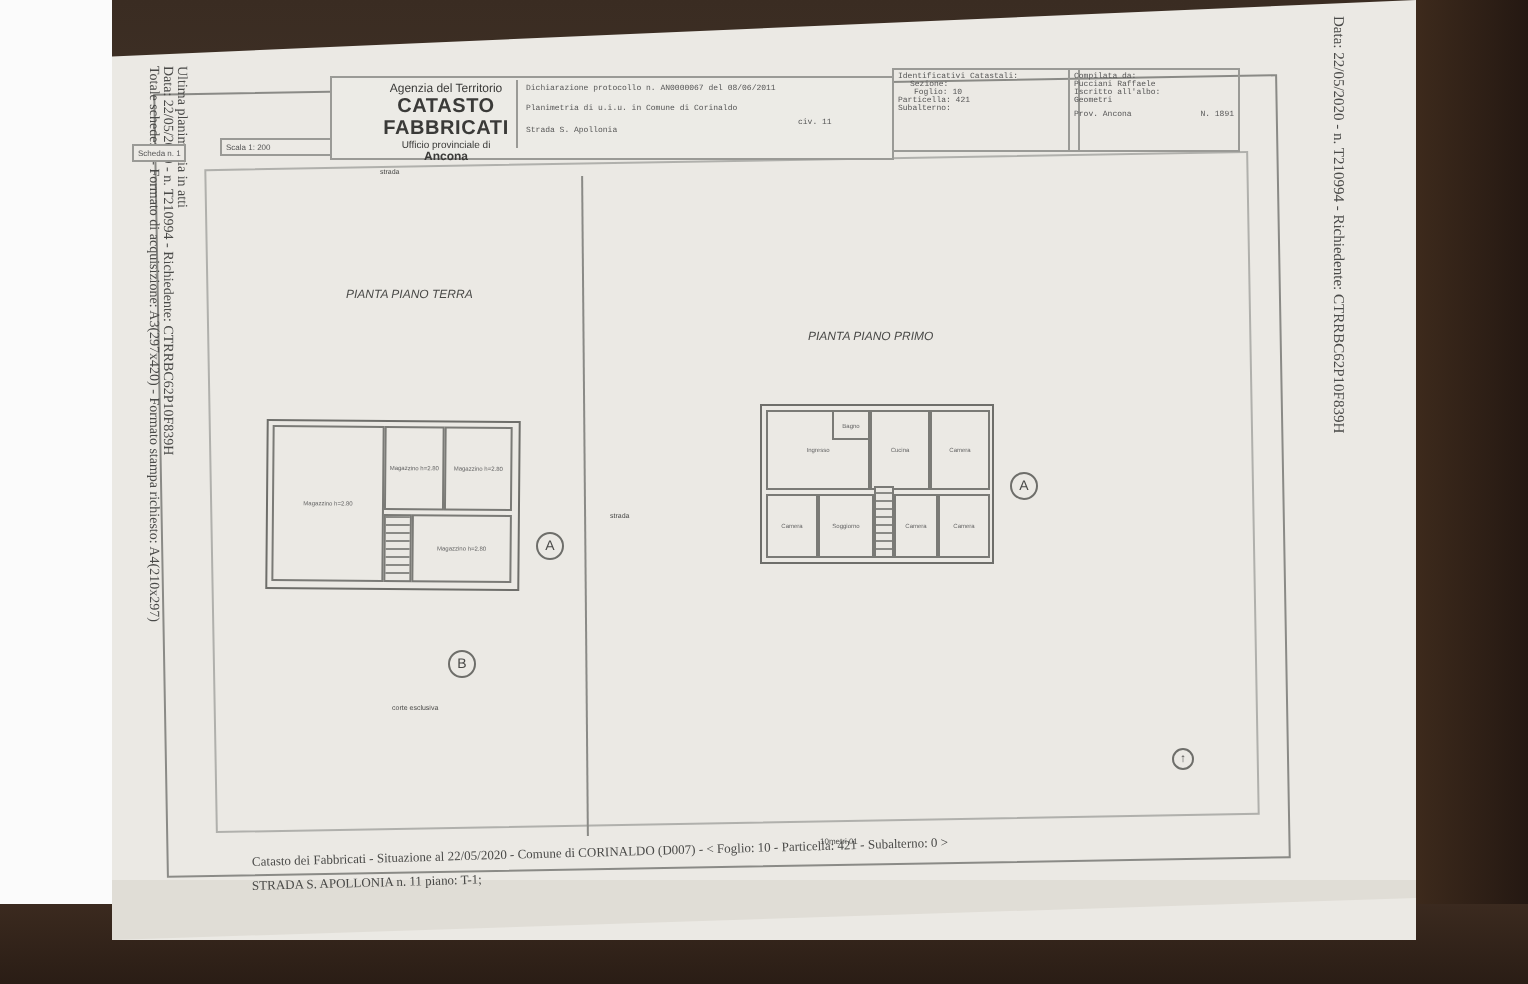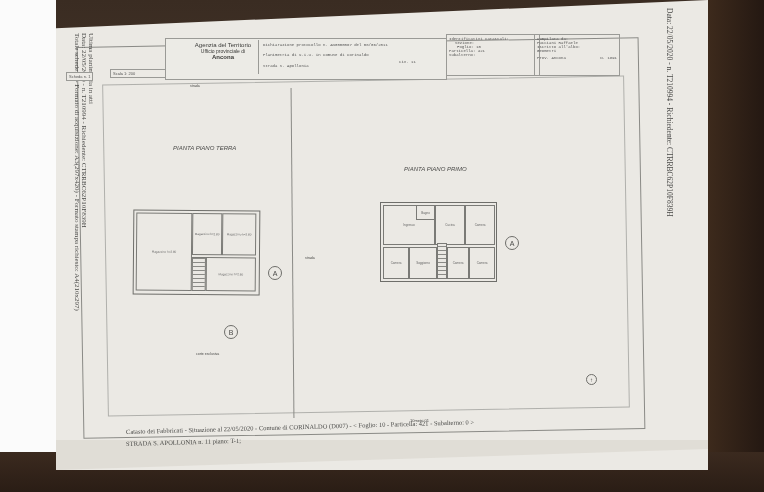--- a/index.html
+++ b/index.html
@@ -73,20 +73,21 @@
 
 <div class="rot" style="left:95px; top:33px; font-size:7px;">Ultima planimetria in atti</div>
 <div class="rot" style="left:88px; top:33px; font-size:7px;">Data: 22/05/2020 - n. T210994 - Richiedente: CTRRBC62P10F839H</div>
 <div class="rot" style="left:81px; top:33px; font-size:7px;">Totale schede: 1 - Formato di acquisizione: A3(297x420) - Formato stampa richiesto: A4(210x297)</div>
 
 <div class="rot" style="left:674px; top:8px; font-size:7.5px;">Data: 22/05/2020 - n. T210994 - Richiedente: CTRRBC62P10F839H</div>
 
 <div class="header-box"></div>
 <div class="agency">
   <div class="l1">Agenzia del Territorio</div>
+  <div class="l2">CATASTO FABBRICATI</div>
   <div class="l3">Ufficio provinciale di</div>
   <div class="l4">Ancona</div>
 </div>
 <div class="info-box">
   <div style="left:4px; top:3px;">Dichiarazione protocollo n.   AN0000067 del   08/06/2011</div>
   <div style="left:4px; top:13px;">Planimetria di u.i.u. in Comune di Corinaldo</div>
   <div style="left:4px; top:24px;">Strada S. Apollonia</div>
   <div style="left:140px; top:20px;">civ.   11</div>
 </div>
 <div class="ident-box">

